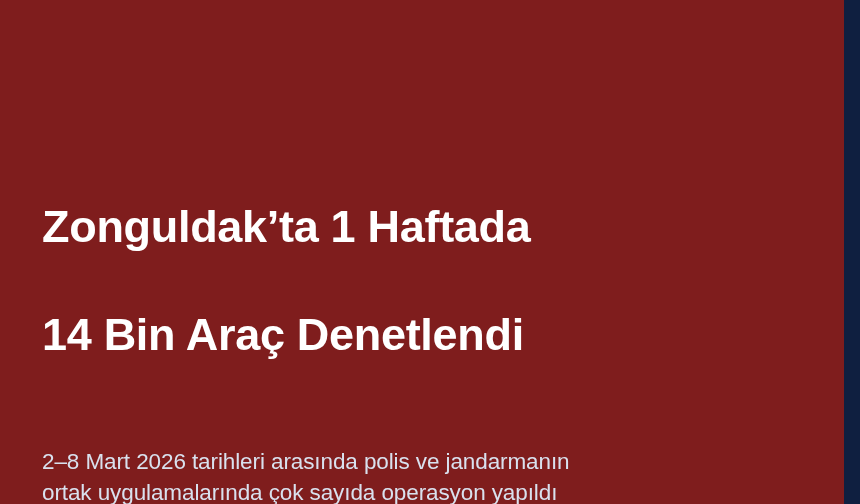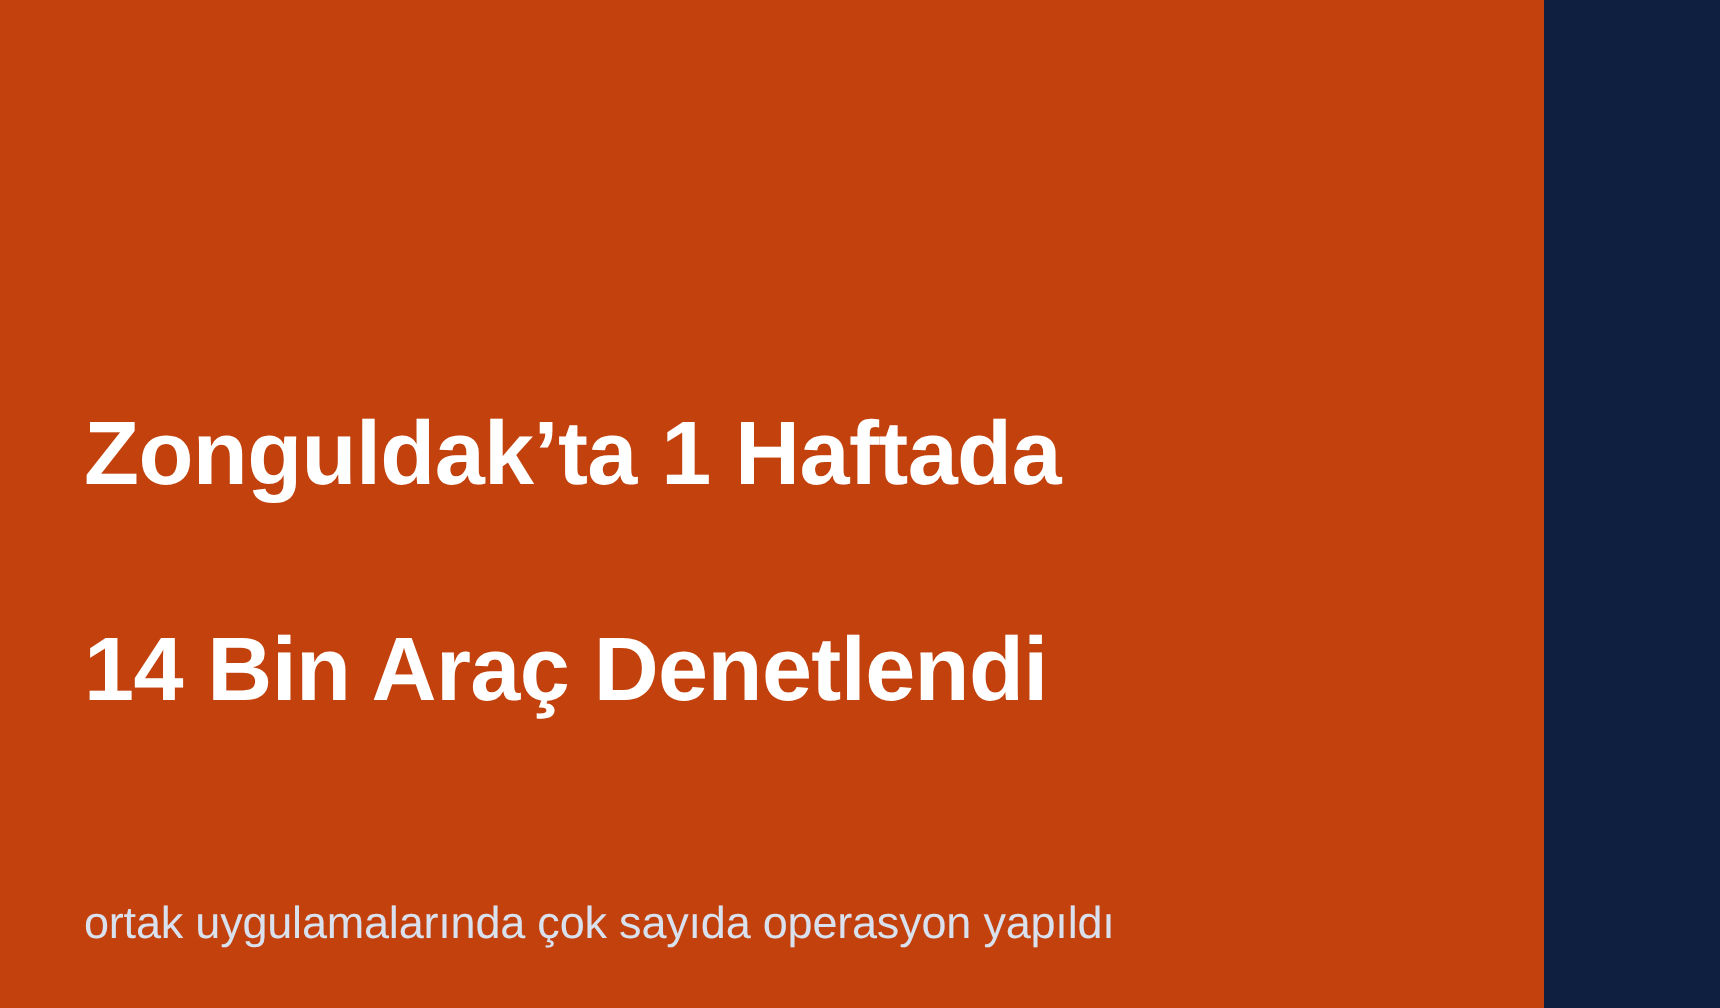--- a/index.html
+++ b/index.html
@@ -12,23 +12,23 @@
   }
 
   body {
     background: #0f1f40;
     font-family: "Liberation Sans", "DejaVu Sans", sans-serif;
     -webkit-font-smoothing: antialiased;
   }
 
   .news-card {
     position: relative;
-    width: 772px;
+    width: 844px;
     height: 504px;
-    background: #c2410c;
+    background: #7f1d1d;
     display: block;
   }
 
   .card-content {
     position: absolute;
     left: 42px;
     top: 146px;
     width: 776px;
   }
 
@@ -65,18 +65,19 @@
 <div class="news-card">
 
   <div class="card-content">
 
     <h1 class="headline">
       <span class="headline-line">Zonguldak’ta 1 Haftada</span>
       <span class="headline-line">14 Bin Araç Denetlendi</span>
     </h1>
 
     <p class="subheadline">
+      <span class="sub-line">2–8 Mart 2026 tarihleri arasında polis ve jandarmanın</span>
       <span class="sub-line">ortak uygulamalarında çok sayıda operasyon yapıldı</span>
     </p>
 
   </div>
 
 </div>
 
 </body></html>

